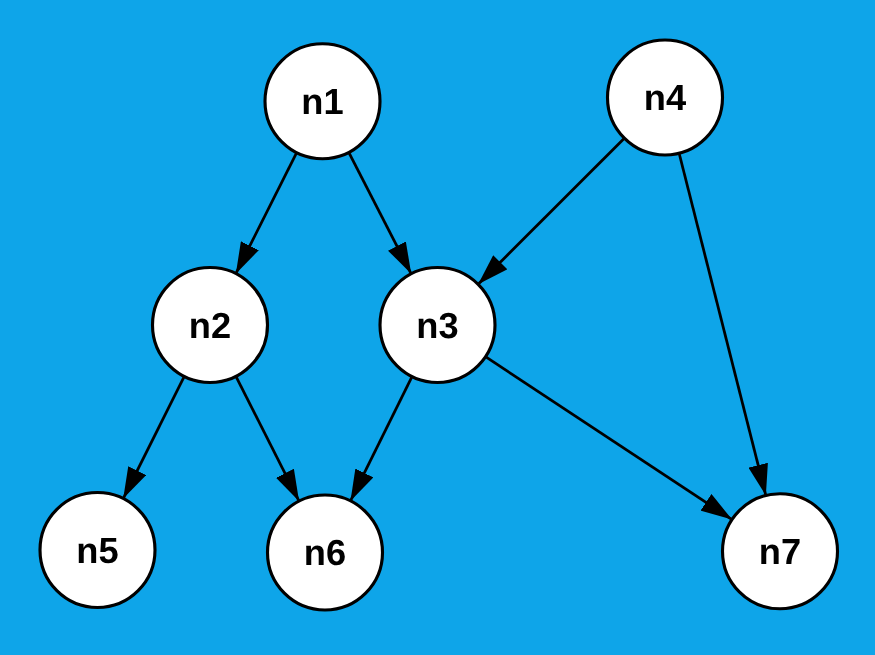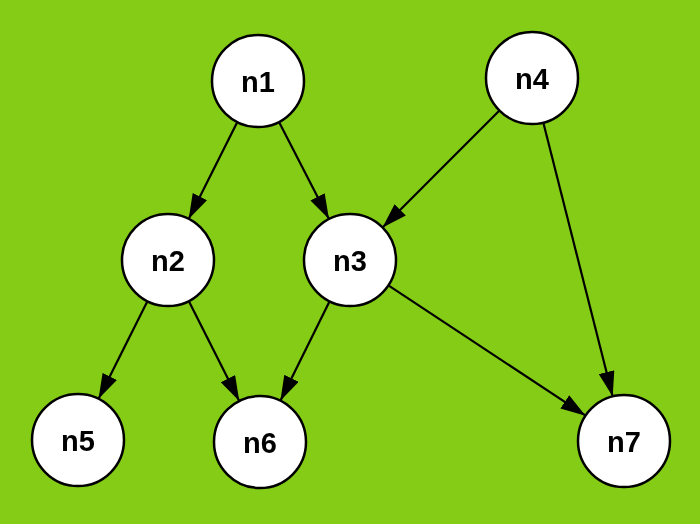--- a/index.html
+++ b/index.html
@@ -4,21 +4,21 @@
 <style>
   html, body {
     margin: 0;
     padding: 0;
     background: #ffffff;
   }
   .canvas {
     position: relative;
     width: 700px;
     height: 524px;
-    background: #84cc16;
+    background: #0ea5e9;
     overflow: hidden;
   }
   svg {
     display: block;
   }
   .node-label {
     font-family: "Liberation Sans", "DejaVu Sans", sans-serif;
     font-weight: 700;
   }
 </style>

